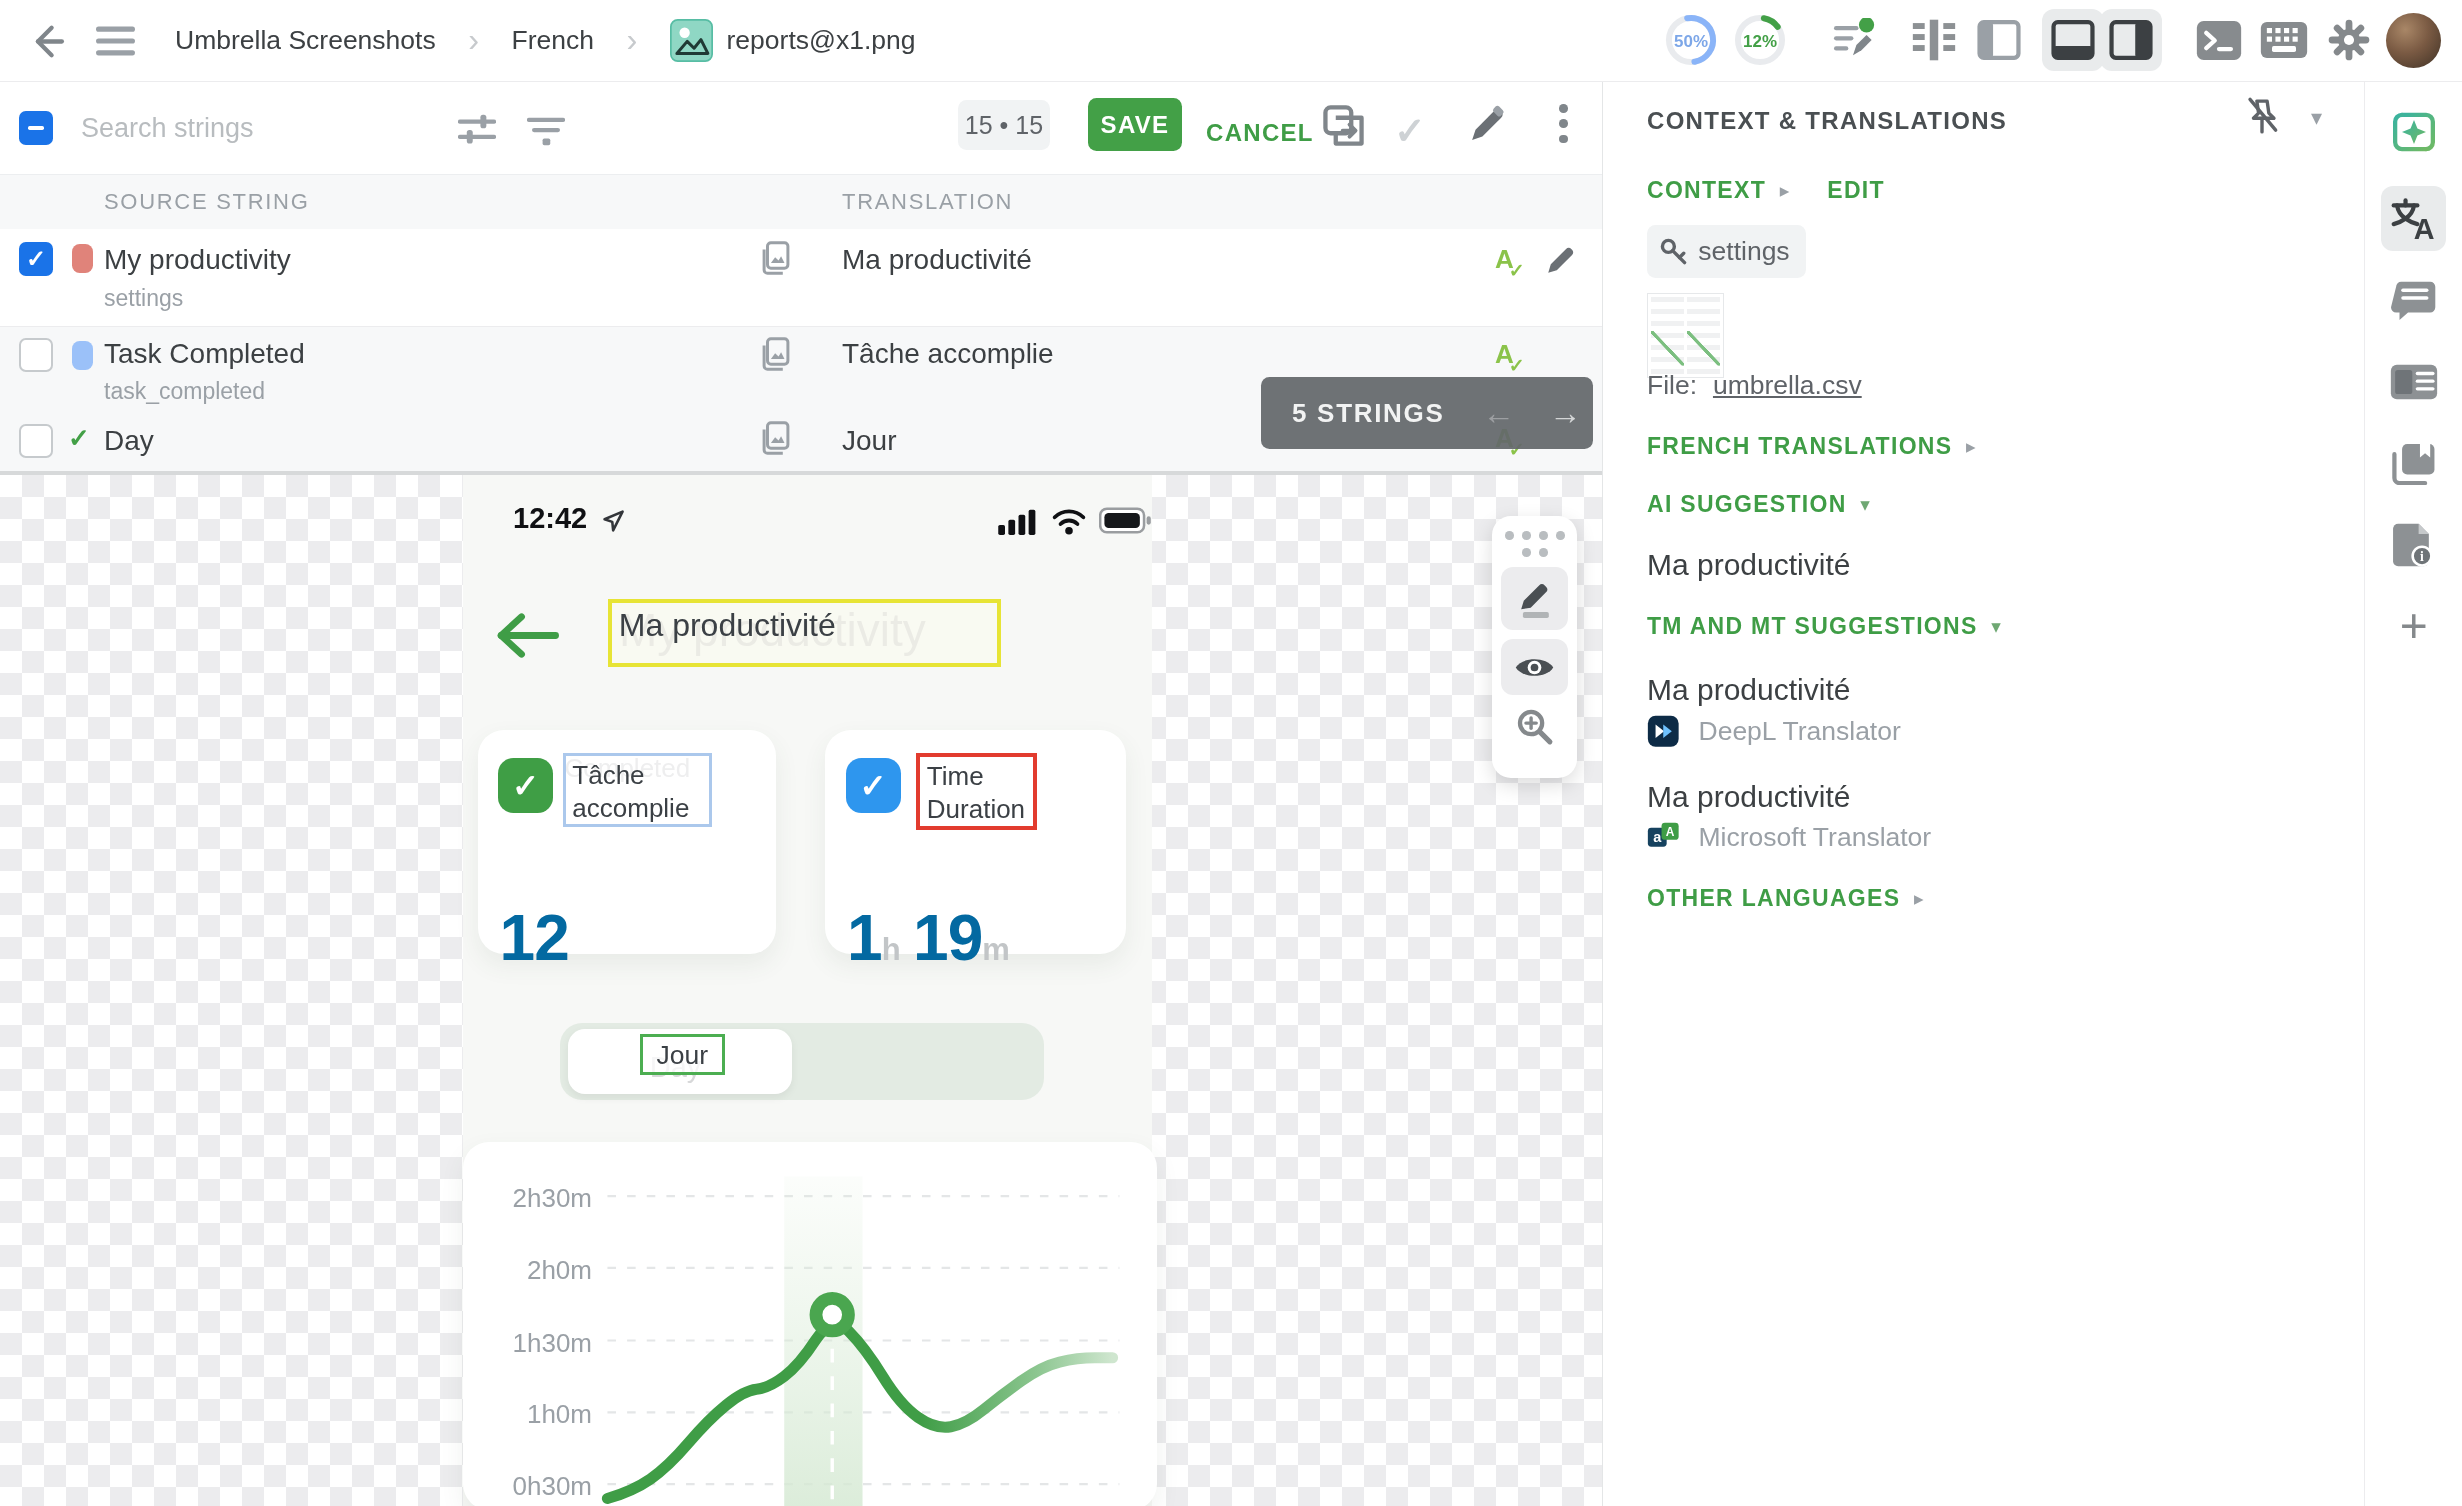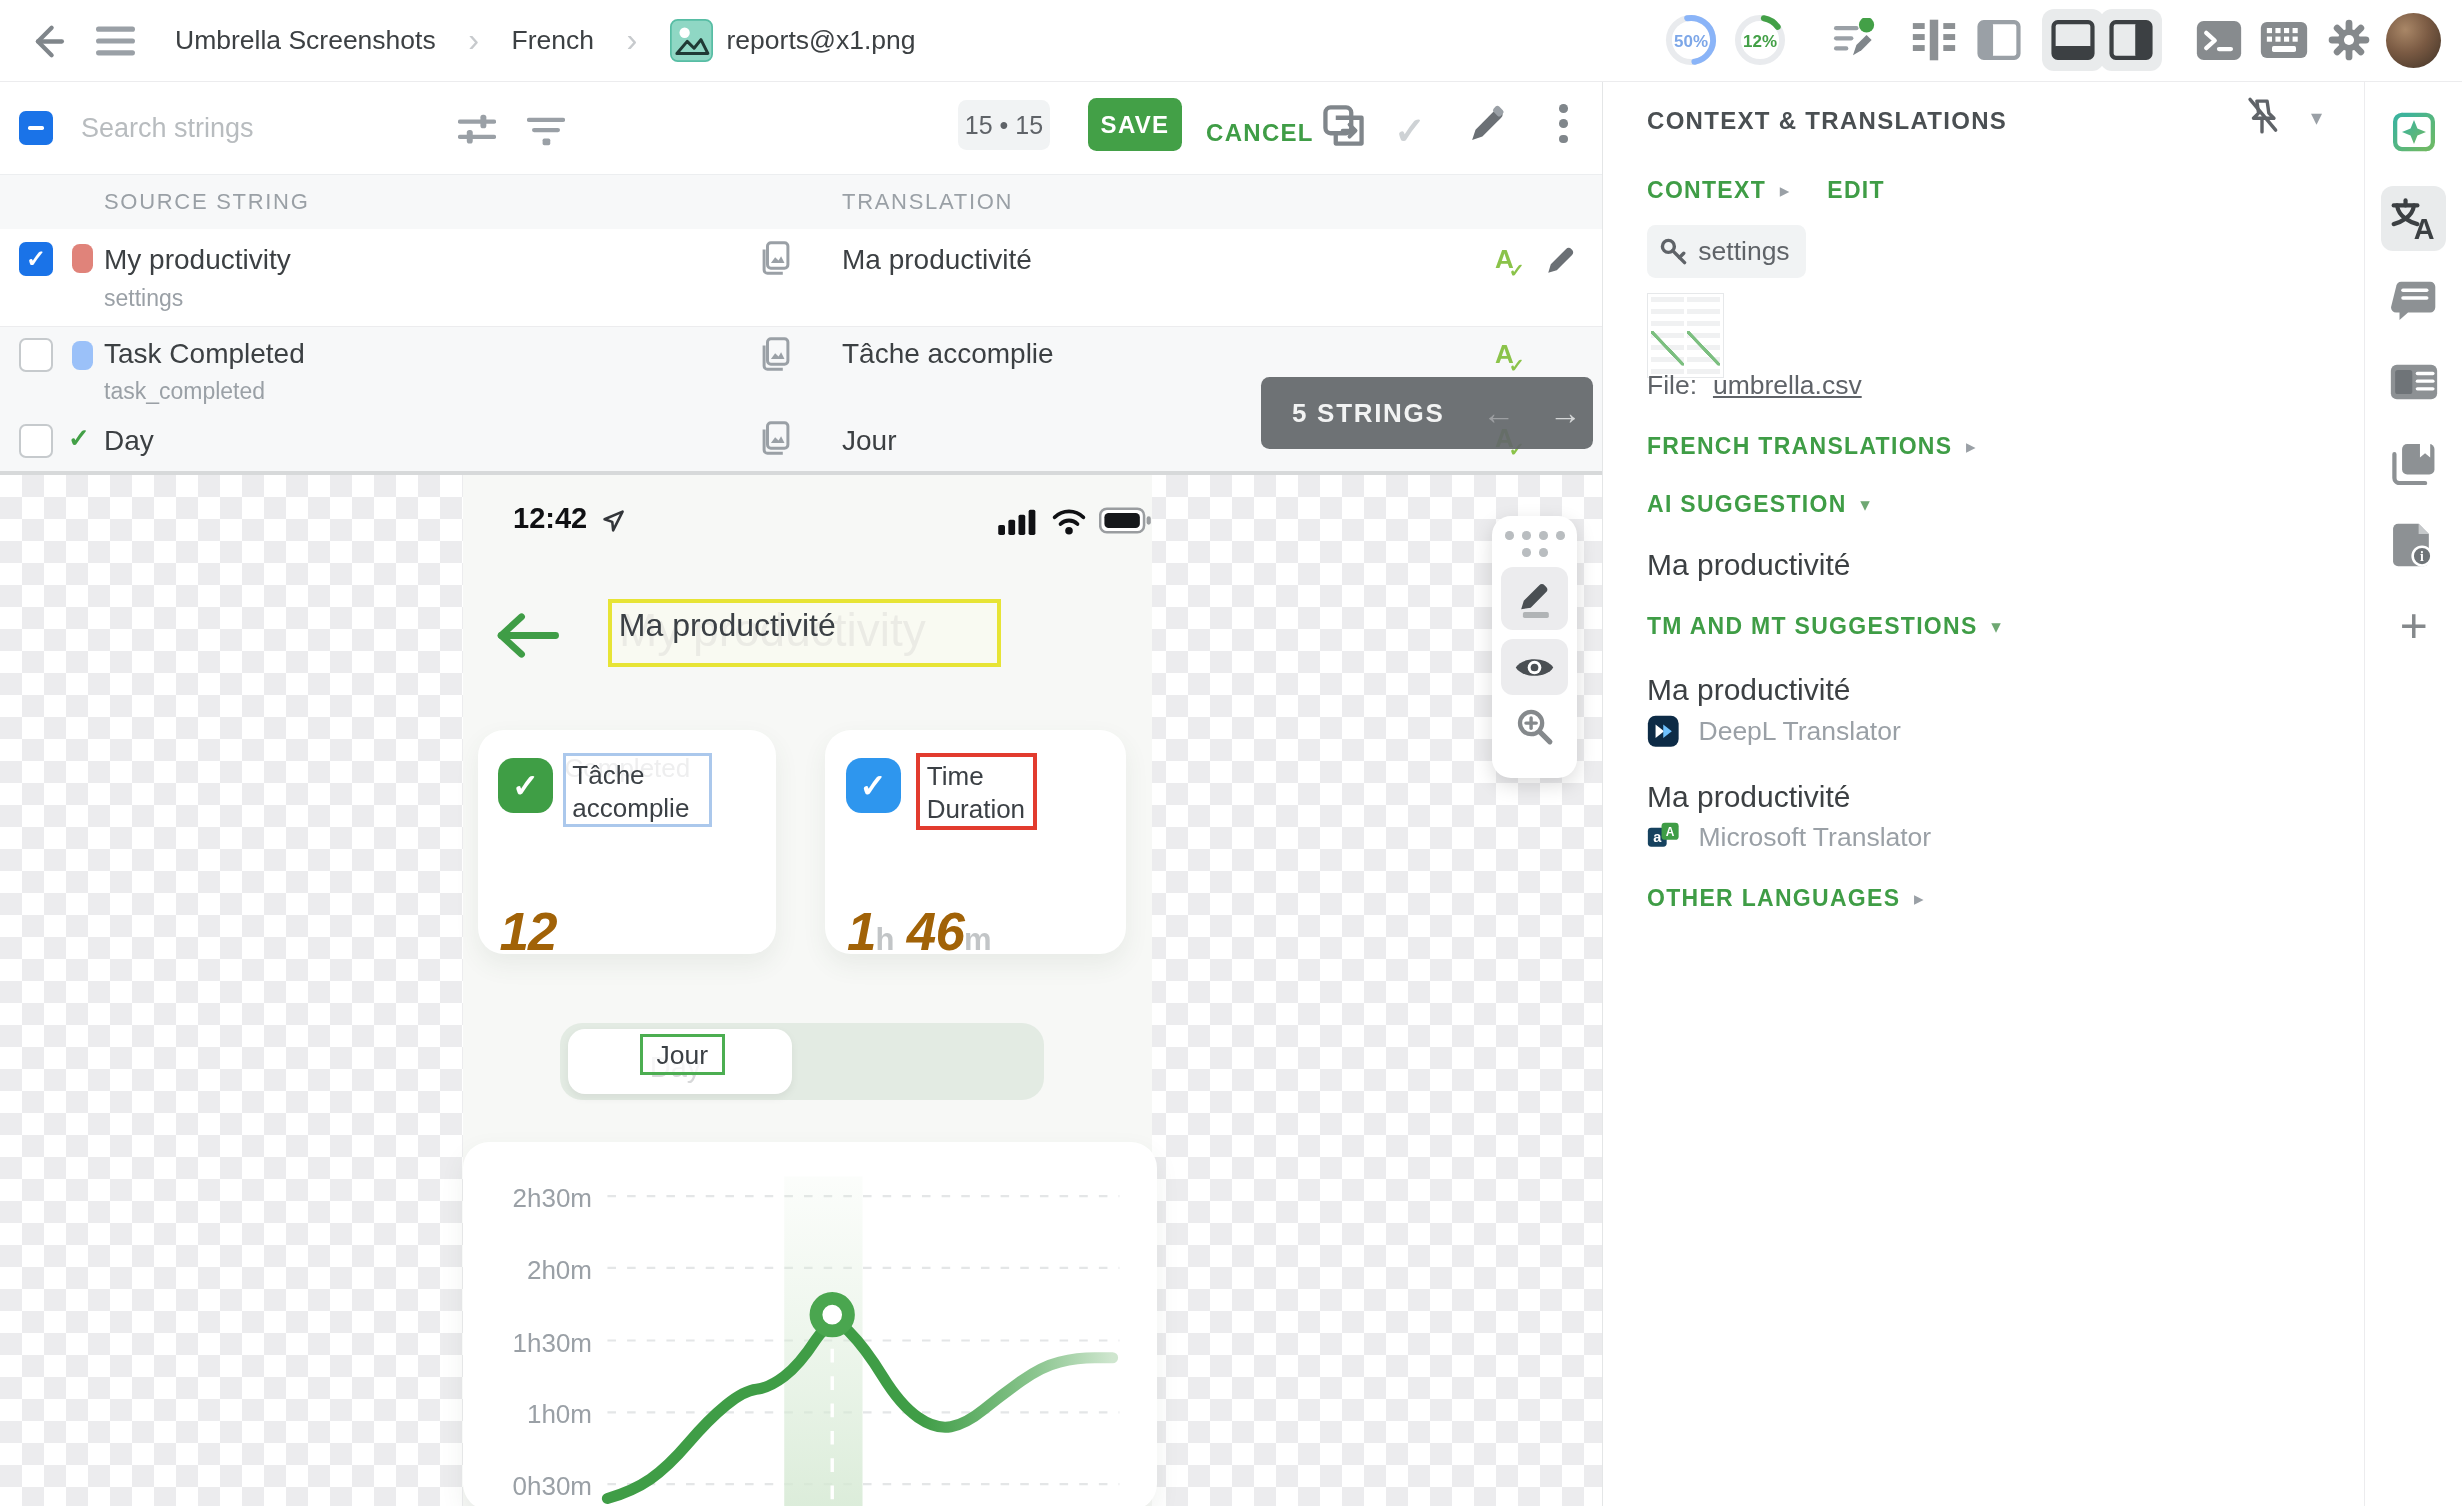--- a/index.html
+++ b/index.html
@@ -42,21 +42,21 @@
   #preview{left:0;top:475px;width:1602px;height:1031px;
     background-color:#fff;
     background-image:conic-gradient(#ececee 90deg,#ffffff 0 180deg,#ececee 0 270deg,#ffffff 0);
     background-size:44px 44px;}
   #preview-divider{left:0;top:471px;width:1602px;height:4.3px;background:#d7d9da;}
   #phone{left:463px;top:0px;width:689px;height:1031px;background:#f7f8f6;}
   .hlbox{box-sizing:border-box;position:absolute;}
   .card{position:absolute;background:#fff;border-radius:26px;box-shadow:0 10.3px 24px rgba(70,90,70,.08);}
   .check-tile{position:absolute;width:55px;height:55px;border-radius:15.4px;display:flex;align-items:center;justify-content:center;color:#fff;font-size:32.5px;font-weight:bold;}
   .card-label{font-size:26px;line-height:32.5px;color:#3b4045;}
-  .big-val{font-size:53px;font-weight:800;color:#a16207;letter-spacing:-0.9px;font-style:italic;}
+  .big-val{font-size:64px;font-weight:800;color:#0369a1;letter-spacing:-0.9px;}
   .unit{font-size:31px;font-weight:bold;color:#c2c5c7;}
   .faded-src{color:#d7d8d9;}
   .ytick{font-size:26px;color:#9aa0a6;text-align:right;width:103px;}
 
   
   #palette{left:1492px;top:516px;width:85px;height:262px;background:#fff;border-radius:19px;
     box-shadow:0 6.8px 20.5px rgba(0,0,0,.14);z-index:26;}
   .pal-btn{position:absolute;left:9.4px;width:67px;border-radius:12px;background:#ececee;display:flex;align-items:center;justify-content:center;flex-direction:column;}
   .dot{width:8.5px;height:8.5px;border-radius:50%;background:#b9bdc0;}
 
@@ -376,21 +376,21 @@
         <div class="big-val" style="position:absolute;left:22px;top:171px;">12</div>
       </div>
 
       <div class="card" style="left:362px;top:255px;width:301px;height:224px;">
         <div class="check-tile" style="left:20.5px;top:28px;background:#2e96ee;">✓</div>
         <div class="hlbox" style="left:91px;top:23px;width:121px;height:77px;border:4.3px solid #e23b2e;background:rgba(255,255,255,0.5);">
           <div class="card-label" style="position:absolute;left:6.8px;top:3.4px;">Time Duration</div>
         </div>
         <div class="abs" style="left:22px;top:171px;">
           <span class="big-val">1</span><span class="unit">h</span>
-          <span class="big-val" style="margin-left:8.5px;">46</span><span class="unit">m</span>
+          <span class="big-val" style="margin-left:8.5px;">19</span><span class="unit">m</span>
         </div>
       </div>
 
       <div class="abs" style="left:97px;top:548px;width:484px;height:77px;border-radius:22px;background:#e3ebe3;">
         <div class="abs" style="left:7.7px;top:6px;width:224px;height:65px;border-radius:17px;background:#fff;box-shadow:0 3.4px 8.5px rgba(0,0,0,.06);">
           <div class="abs faded-src" style="left:82px;top:22px;font-size:29px;">Day</div>
           <div class="hlbox" style="left:72px;top:5.1px;width:85px;height:41px;border:3.4px solid #4cae51;background:rgba(255,255,255,0.75);">
             <div style="position:absolute;left:50%;top:3.4px;transform:translateX(-50%);font-size:26.5px;color:#3b4045;">Jour</div>
           </div>
         </div>

